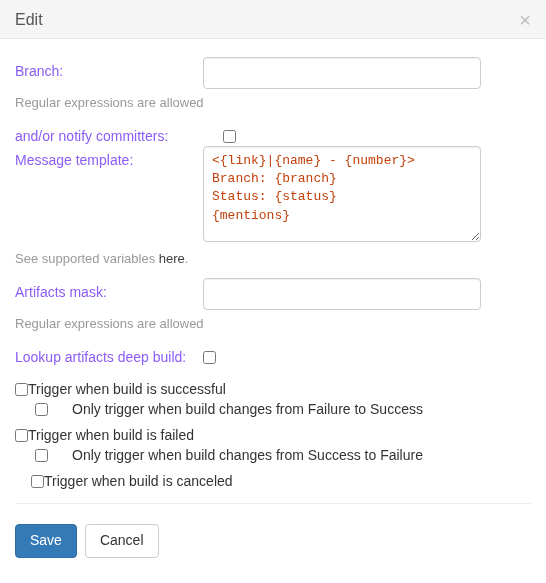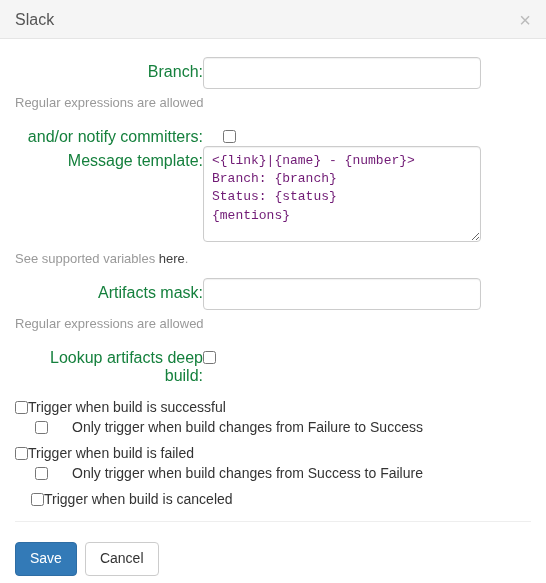--- a/index.html
+++ b/index.html
@@ -39,23 +39,22 @@
   }
   .form-row {
     display: flex;
     align-items: flex-start;
     margin-bottom: 6px;
   }
   .form-label {
     width: 188px;
     flex: 0 0 188px;
     padding-top: 6px;
-    color: #15803d;
-    font-size: 16px;
-    text-align: right;
+    color: #8b5cf6;
+    font-size: 14px;
   }
   .form-control {
     flex: 1;
   }
   input[type="text"].text-input {
     width: 100%;
     max-width: 278px;
     padding: 5px 10px;
     font-size: 14px;
     border: 1px solid #ccc;
@@ -68,21 +67,21 @@
     max-width: 278px;
     padding: 5px 8px;
     font-family: Menlo, Monaco, Consolas, "Courier New", monospace;
     font-size: 13px;
     line-height: 1.4;
     border: 1px solid #ccc;
     border-radius: 4px;
     resize: both;
     height: 96px;
     box-shadow: inset 0 1px 1px rgba(0,0,0,.06);
-    color: #701a75;
+    color: #c2410c;
   }
   .help-text {
     color: #999;
     font-size: 13px;
     margin: 2px 0 12px 0;
   }
   .help-text a {
     color: #404040;
     text-decoration: none;
   }
@@ -141,21 +140,21 @@
   .inline-cb {
     padding-top: 8px;
   }
 </style>
 </head>
 <body>
 
 <div class="modal">
 
   <div class="modal-header">
-    <span class="modal-title">Slack</span>
+    <span class="modal-title">Edit</span>
     <button class="close-x">×</button>
   </div>
 
   <div class="modal-body">
 
     <div class="form-row">
       <div class="form-label">Branch:</div>
       <div class="form-control">
         <input type="text" class="text-input" value="" style="">
       </div>

